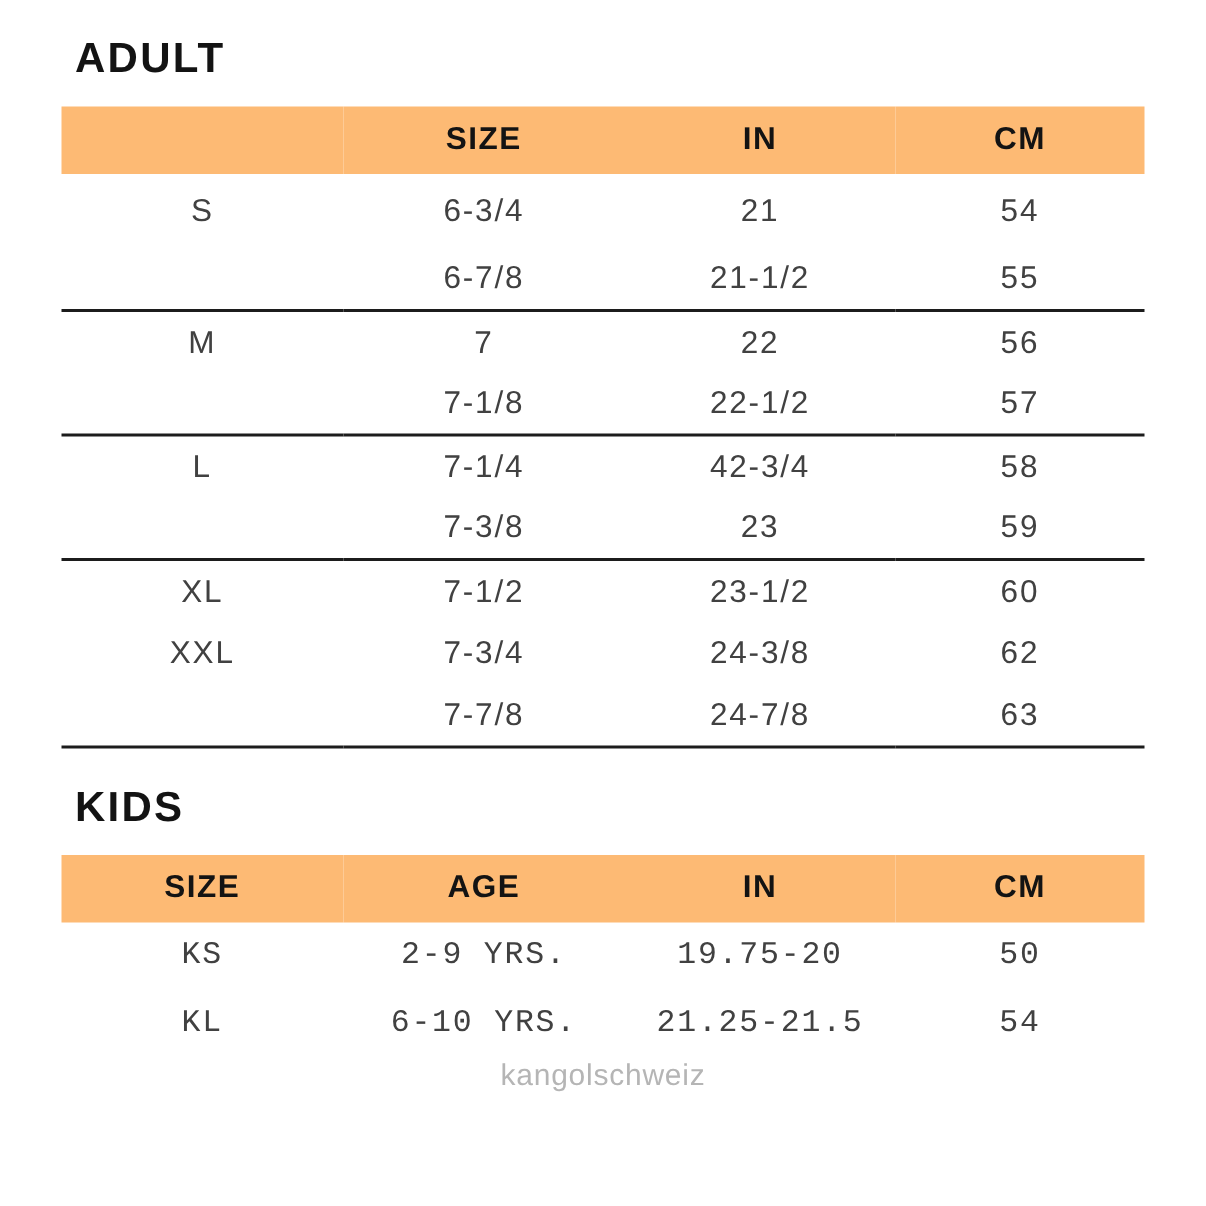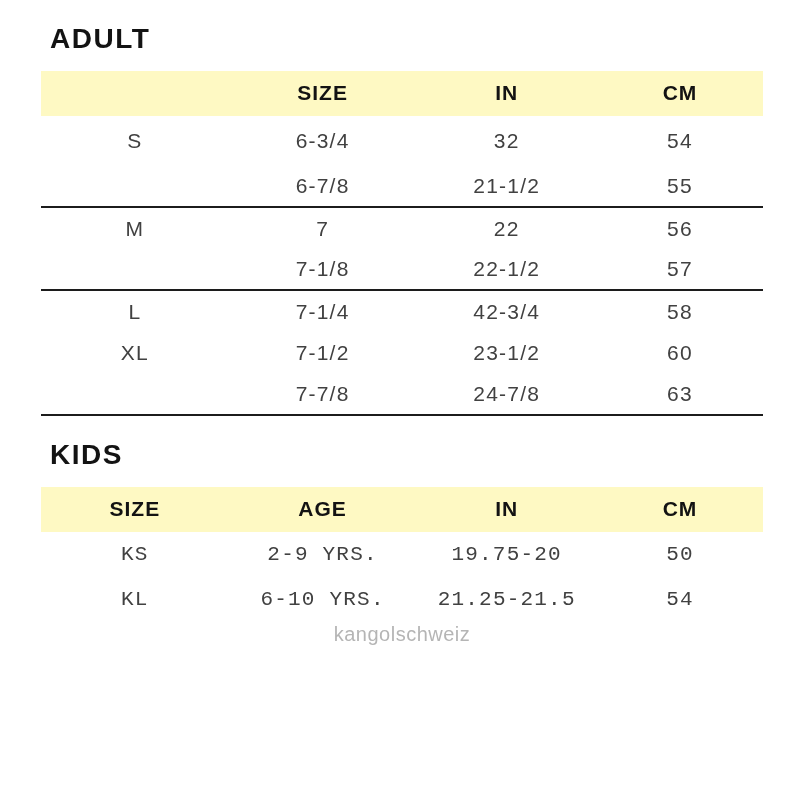--- a/index.html
+++ b/index.html
@@ -30,21 +30,21 @@
   table.size-table {
     width: 100%;
     border-collapse: collapse;
     table-layout: fixed;
   }
   table.size-table col.c1 { width: 26%; }
   table.size-table col.c2 { width: 26%; }
   table.size-table col.c3 { width: 25%; }
   table.size-table col.c4 { width: 23%; }
   table.size-table thead tr {
-    background: #fef9c3;
+    background: #fdba74;
     height: 45px;
   }
   table.size-table th {
     font-size: 21px;
     font-weight: 800;
     letter-spacing: 1px;
     color: #131313;
     text-align: center;
     padding: 0;
   }
@@ -97,21 +97,21 @@
           <th></th>
           <th>SIZE</th>
           <th>IN</th>
           <th>CM</th>
         </tr>
       </thead>
       <tbody>
         <tr>
           <td class="size-label">S</td>
           <td>6-3/4</td>
-          <td>32</td>
+          <td>21</td>
           <td>54</td>
         </tr>
         <tr class="group-end">
           <td class="size-label"></td>
           <td>6-7/8</td>
           <td>21-1/2</td>
           <td>55</td>
         </tr>
         <tr>
           <td class="size-label">M</td>
@@ -124,25 +124,37 @@
           <td>7-1/8</td>
           <td>22-1/2</td>
           <td>57</td>
         </tr>
         <tr>
           <td class="size-label">L</td>
           <td>7-1/4</td>
           <td>42-3/4</td>
           <td>58</td>
         </tr>
+        <tr class="group-end">
+          <td class="size-label"></td>
+          <td>7-3/8</td>
+          <td>23</td>
+          <td>59</td>
+        </tr>
         <tr>
           <td class="size-label">XL</td>
           <td>7-1/2</td>
           <td>23-1/2</td>
           <td>60</td>
+        </tr>
+        <tr>
+          <td class="size-label">XXL</td>
+          <td>7-3/4</td>
+          <td>24-3/8</td>
+          <td>62</td>
         </tr>
         <tr class="group-end">
           <td class="size-label"></td>
           <td>7-7/8</td>
           <td>24-7/8</td>
           <td>63</td>
         </tr>
       </tbody>
     </table>
   </div>

